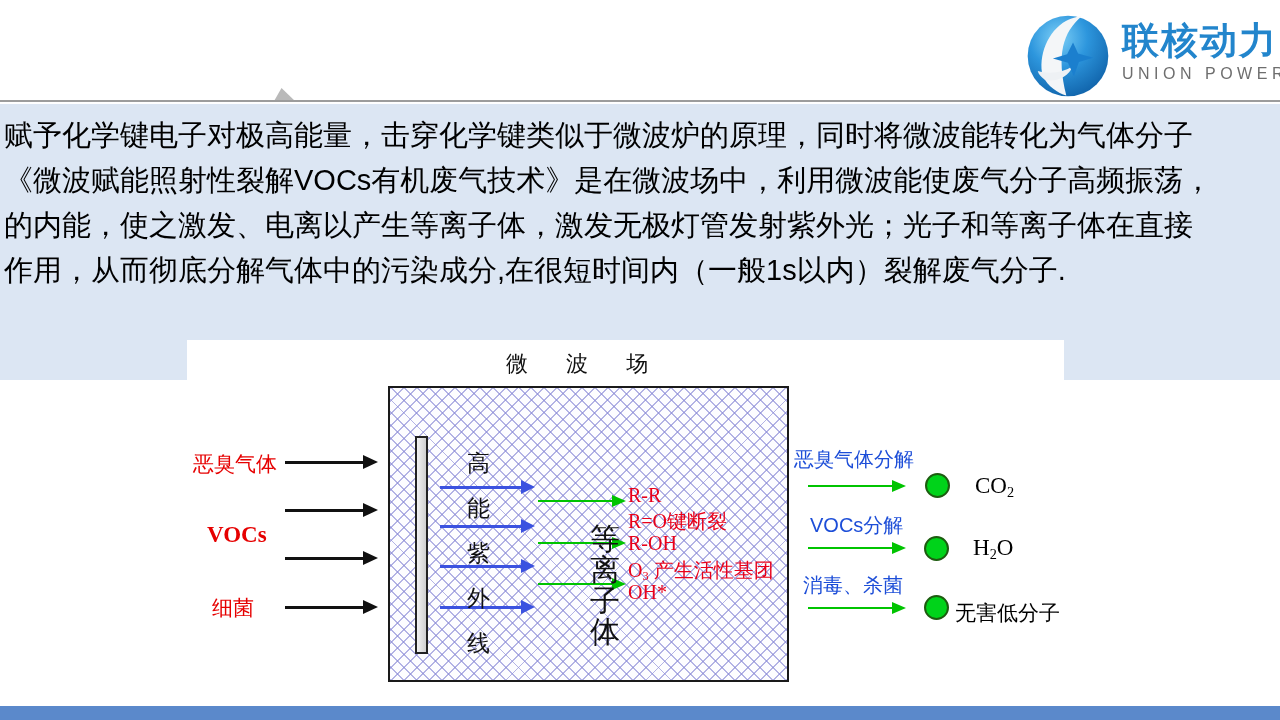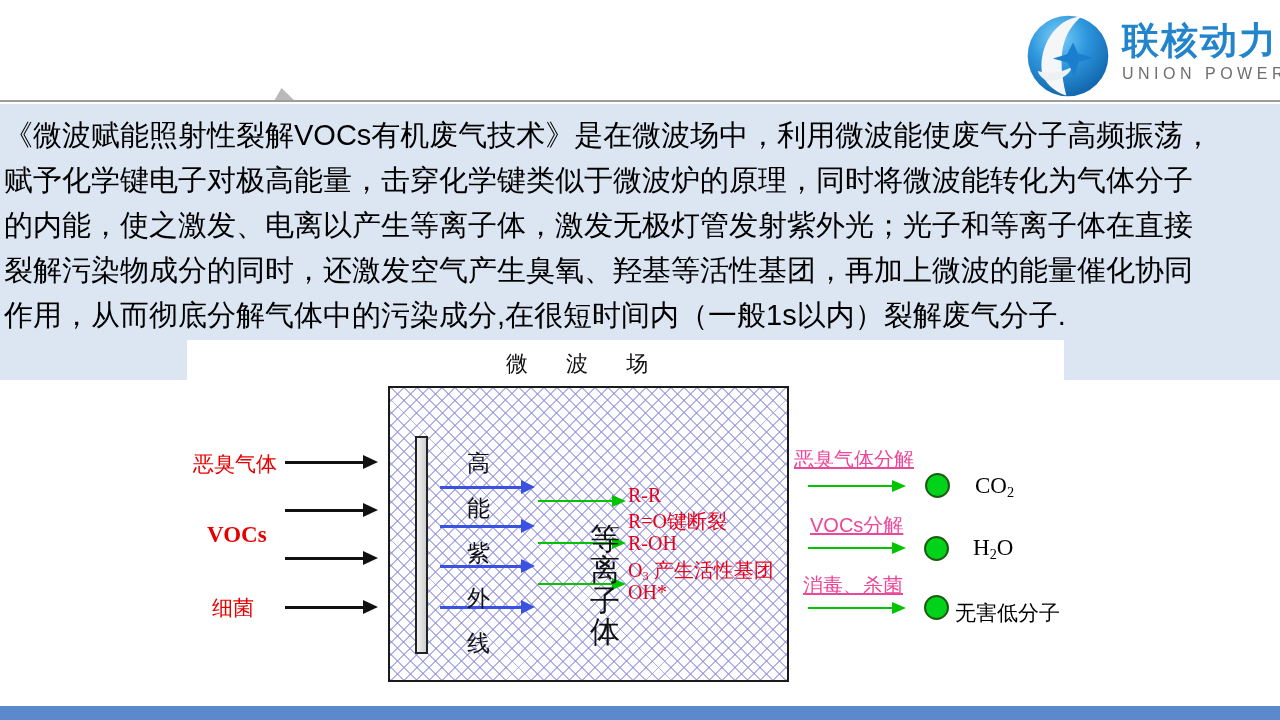--- a/index.html
+++ b/index.html
@@ -91,21 +91,21 @@
   
   .in-label {
     position:absolute; color:#e60000; font-size:21px; white-space:nowrap;
   }
   .in-label.latin { font-family:"Liberation Serif", serif; font-weight:bold; font-size:23px; }
   .reaction {
     position:absolute; left:628px; color:#e8001a; font-weight:normal;
     font-size:20px; font-family:"Liberation Serif", serif; white-space:nowrap;
   }
   .out-label {
-    position:absolute; color:#ec4899; font-size:20px; white-space:nowrap;text-decoration:underline;
+    position:absolute; color:#1d4ed8; font-size:20px; white-space:nowrap;
   }
   .product {
     position:absolute; color:#000000; font-size:23px;
     font-family:"Liberation Serif", serif; white-space:nowrap;
   }
   .product.cjk { font-family:"Liberation Sans", sans-serif; font-size:21px; }
   .sub { font-size:0.62em; vertical-align:-0.28em; }
   .dot {
     position:absolute; width:25px; height:25px; border-radius:50%;
     background:#00d31a; border:2px solid #1d5c10;
@@ -139,24 +139,23 @@
       <path d="M56,34 L62,47 L80,52 L63,57 L57,74 L50,58 L32,53 L49,48 Z" fill="#1b7fce"></path>
     </svg>
     <div class="logo-text">
       <div class="logo-name">联核动力</div>
       <div class="logo-sub">UNION POWER</div>
     </div>
   </div>
 
   <div class="intro-band"></div>
   <div class="paragraph">
+    <div class="para-line">赋予化学键电子对极高能量，击穿化学键类似于微波炉的原理，同时将微波能转化为气体分子</div>
     <div class="para-line">《微波赋能照射性裂解VOCs有机废气技术》是在微波场中，利用微波能使废气分子高频振荡，</div>
-    <div class="para-line">赋予化学键电子对极高能量，击穿化学键类似于微波炉的原理，同时将微波能转化为气体分子</div>
     <div class="para-line">的内能，使之激发、电离以产生等离子体，激发无极灯管发射紫外光；光子和等离子体在直接</div>
-    <div class="para-line">裂解污染物成分的同时，还激发空气产生臭氧、羟基等活性基团，再加上微波的能量催化协同</div>
     <div class="para-line">作用，从而彻底分解气体中的污染成分,在很短时间内（一般1s以内）裂解废气分子.</div>
   </div>
 
   <div class="diagram-panel"></div>
   <div class="mw-field-label">微 波 场</div>
   <div class="mw-box"></div>
   <div class="lamp"></div>
 
   <div class="in-label" style="left:193px; top:450px;">恶臭气体</div>
   <div class="in-label latin" style="left:207px; top:522px;">VOCs</div>

